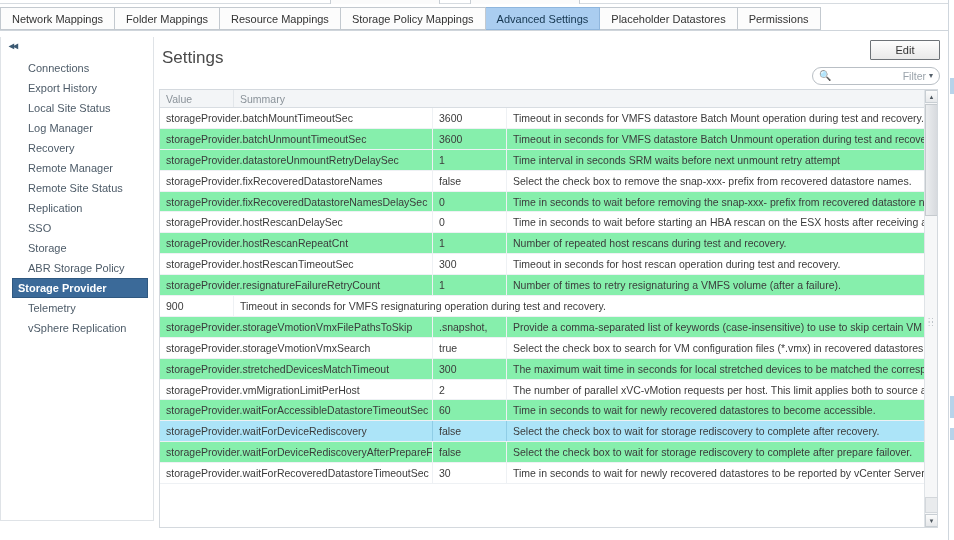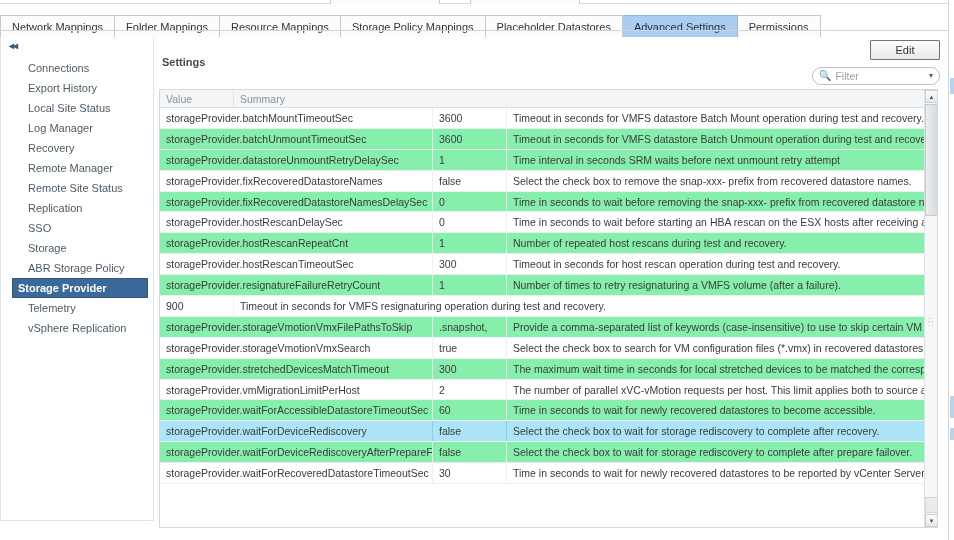--- a/index.html
+++ b/index.html
@@ -45,21 +45,21 @@
     display: flex;
     align-items: stretch;
     background: #ffffff;
   }
   .tab {
     display: flex;
     align-items: center;
     justify-content: center;
     padding: 0 11px;
     height: 23px;
-    margin-top: 9px;
+    margin-top: 1px;
     font-size: 11px;
     color: #333333;
     background: #fcfcfc;
     border: 1px solid #c3c9cf;
     border-left: none;
     white-space: nowrap;
     cursor: pointer;
   }
   .tab:first-child { border-left: 1px solid #c3c9cf; }
   .tab.active {
@@ -138,23 +138,23 @@
     background: #ffffff;
   }
 
   .content-head {
     position: relative;
     height: 30px;
     padding-top: 7px;
   }
   .content-title {
     position: absolute;
-    left: 3px; top: 19px;
-    font-size: 11px;
-    font-weight: bold;
+    left: 3px; top: 11px;
+    font-size: 17px;
+    font-weight: normal;
     color: #4a4a4a;
   }
   .edit-btn {
     position: absolute;
     right: 14px; top: 3px;
     width: 70px; height: 20px;
     background: linear-gradient(#fdfdfd, #e9e9e9);
     border: 1px solid #6d7277;
     font-size: 11px;
     color: #333333;
@@ -191,20 +191,21 @@
   }
   .filter-input {
     flex: 1 1 auto;
     border: none;
     outline: none;
     font-size: 10.5px;
     font-family: "Liberation Sans", sans-serif;
     color: #333;
     background: transparent;
     min-width: 0;
+    text-align: right;
   }
   .filter-input::placeholder { color: #9aa3ab; }
   .filter-caret {
     font-size: 8px;
     color: #55606a;
     margin-left: 3px;
     line-height: 1;
   }
 
   
@@ -338,22 +339,22 @@
   <div class="top-sliver">
     <div class="seg" style="left:330px;width:110px;"></div>
     <div class="seg" style="left:470px;width:110px;"></div>
   </div>
 
   <div class="tabbar" id="tabbar">
       <div class="tab">Network Mappings</div>
       <div class="tab">Folder Mappings</div>
       <div class="tab">Resource Mappings</div>
       <div class="tab">Storage Policy Mappings</div>
+      <div class="tab active">Advanced Settings</div>
       <div class="tab">Placeholder Datastores</div>
-      <div class="tab active">Advanced Settings</div>
       <div class="tab">Permissions</div>
     </div>
   <div class="tabbar-underline"></div>
 
   <div class="body-wrap">
 
     <div class="sidebar">
       <div class="collapse-row">
         <span class="collapse-icon">◂◂</span>
       </div>

